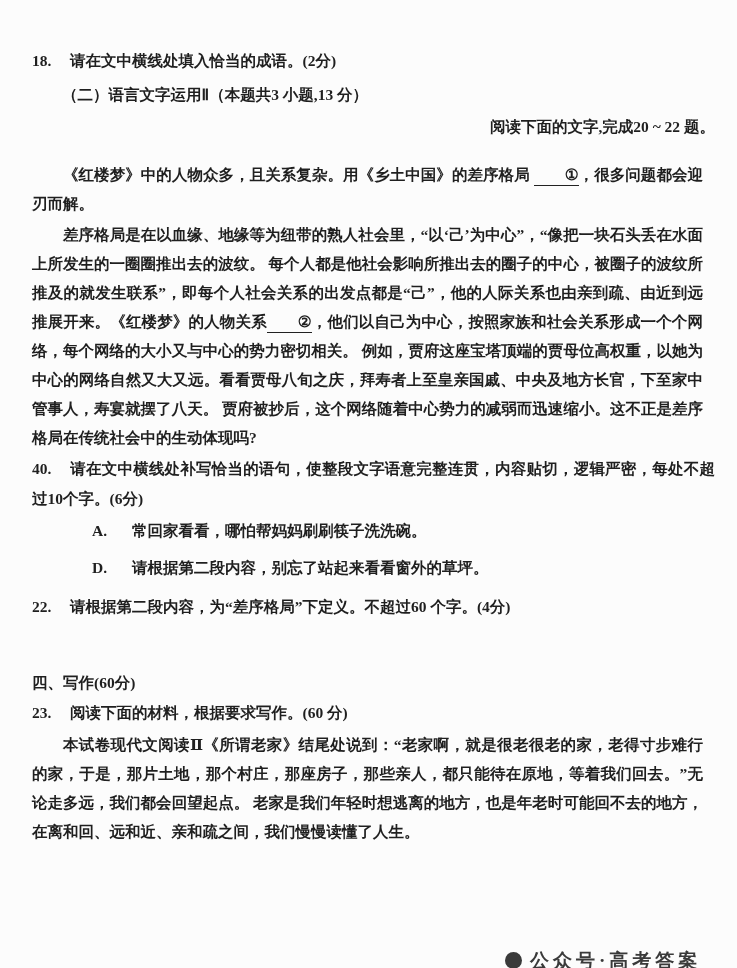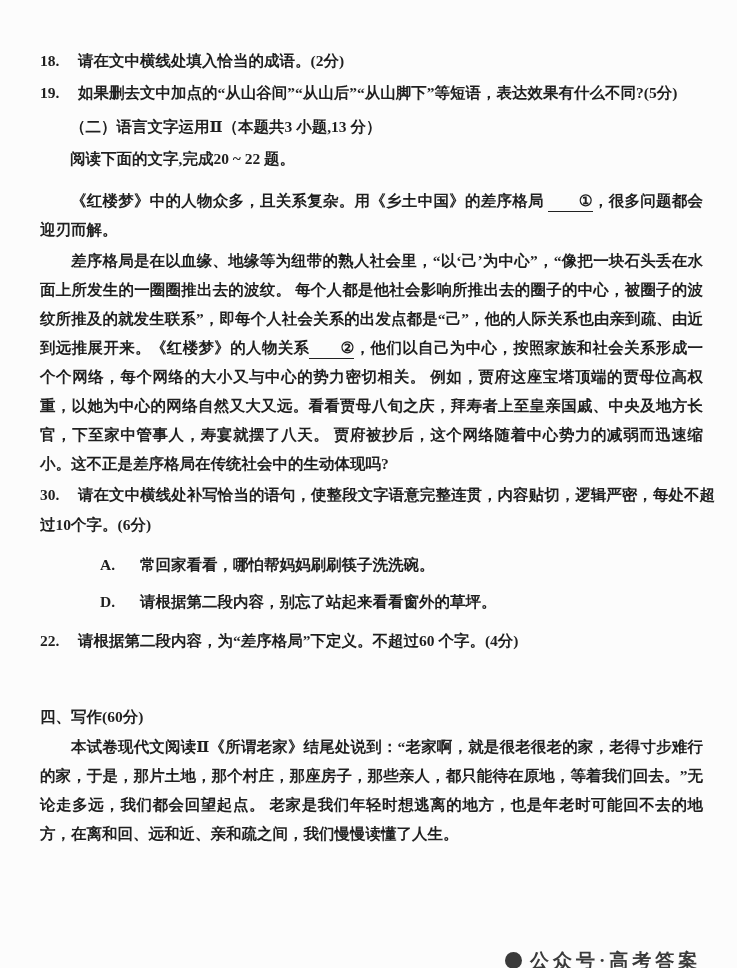--- a/index.html
+++ b/index.html
@@ -5,41 +5,41 @@
   html,body{margin:0;padding:0;}
   .page{
     position:relative;
     width:737px;height:968px;
     background:#fcfcfc;
     color:#1f1f1f;
     font-family:"Liberation Serif","DejaVu Serif",serif;
     font-weight:600;
     overflow:hidden;
     box-sizing:border-box;
-    padding:46px 22px 0 40px;
+    padding:46px 22px 0 32px;
     font-size:15.5px;
   }
   .qline{line-height:30px;text-align:justify;margin-bottom:2px;}
   .qnum{display:inline-block;min-width:28px;margin-right:10px;}
-  .subhead{line-height:30px;margin:4px 0 2px 0;padding-left:30px;}
-  .instr{line-height:30px;margin-bottom:12px;padding-left:30px;}
+  .subhead{line-height:30px;margin:4px 0 2px 0;padding-left:30px;font-family:Liberation Serif, serif;}
+  .instr{line-height:30px;margin-bottom:18px;padding-left:30px;text-align:right;}
   .para{line-height:29px;text-align:justify;text-indent:2em;margin:0 12px 2px 0;}
   .blank{
     display:inline-block;
     min-width:36px;
     text-align:center;
     border-bottom:1.6px solid #222;
     line-height:20px;
   }
   .wavy{
     text-decoration:underline;
     text-decoration-style:wavy;
     text-decoration-thickness:1px;
   }
-  .options{margin:12px 0 2px 0;}
+  .options{margin:4px 0 2px 0;}
   .opt{line-height:25px;padding-left:60px;margin-bottom:12px;text-align:justify;}
   .optlabel{display:inline-block;min-width:26px;margin-right:14px;}
   .section-title{line-height:30px;margin:46px 0 0 0;}
   .watermark{
     position:absolute;
     left:505px;top:949px;
     display:flex;align-items:flex-start;gap:8px;
     color:#3a3a3a;font-size:19px;line-height:24px;
     letter-spacing:4px;
     filter:blur(0.4px);
@@ -52,57 +52,57 @@
 </style>
 </head>
 <body>
 
 <div class="page">
 
   <div class="qline">
     <span class="qnum">18.</span><span>请在文中横线处填入恰当的成语。(2分)</span>
   </div>
 
-  <div class="qline">
-    <span class="qnum">19.</span><span>如果删去文中加点的“从山谷间”“从山后”“从山脚下”等短语，表达效果有什么不同?(5分)</span>
-  </div>
 
   <div class="subhead">（二）语言文字运用Ⅱ（本题共3 小题,13 分）</div>
 
   <div class="instr">阅读下面的文字,完成20 ~ 22 题。</div>
 
   <p class="para">
     <span>《红楼梦》中的人物众多，且关系复杂。用《乡土中国》的差序格局 </span><span class="blank">①</span><span>，很多问题都会迎刃而解。</span>
   </p>
 
   <p class="para">
     <span>差序格局是在以血缘、地缘等为纽带的熟人社会里，“以‘己’为中心”，“像把一块石头丢在水面上所发生的一圈圈推出去的波纹。 每个人都是他社会影响所推出去的圈子的中心，被圈子的波纹所推及的就发生联系”，即每个人社会关系的出发点都是“己”，他的人际关系也由亲到疏、由近到远推展开来。《红楼梦》的人物关系</span><span class="blank">②</span><span>，他们以自己为中心，按照家族和社会关系形成一个个网络，每个网络的大小又与中心的势力密切相关。 例如，贾府这座宝塔顶端的贾母位高权重，以她为中心的网络自然又大又远。看看贾母八旬之庆，拜寿者上至皇亲国戚、中央及地方长官，下至家中管事人，寿宴就摆了八天。 贾府被抄后，这个网络随着中心势力的减弱而迅速缩小。这不正是差序格局在传统社会中的生动体现吗?</span>
   </p>
 
 
   <div class="qline">
-    <span class="qnum">30.</span><span>请在文中横线处补写恰当的语句，使整段文字语意完整连贯，内容贴切，逻辑严密，每处不超过10个字。(6分)</span>
+    <span class="qnum">40.</span><span>请在文中横线处补写恰当的语句，使整段文字语意完整连贯，内容贴切，逻辑严密，每处不超过10个字。(6分)</span>
   </div>
 
 
   <div class="options">
     <div class="opt">
       <span class="optlabel">A.</span><span>常回家看看，哪怕帮妈妈刷刷筷子洗洗碗。</span>
     </div>
     <div class="opt">
       <span class="optlabel">D.</span><span>请根据第二段内容，别忘了站起来看看窗外的草坪。</span>
     </div>
   </div>
 
   <div class="qline">
     <span class="qnum">22.</span><span>请根据第二段内容，为“差序格局”下定义。不超过60 个字。(4分)</span>
   </div>
 
   <div class="section-title">四、写作(60分)</div>
 
+  <div class="qline">
+    <span class="qnum">23.</span><span>阅读下面的材料，根据要求写作。(60 分)</span>
+  </div>
 
   <p class="para">本试卷现代文阅读Ⅱ《所谓老家》结尾处说到：“老家啊，就是很老很老的家，老得寸步难行的家，于是，那片土地，那个村庄，那座房子，那些亲人，都只能待在原地，等着我们回去。”无论走多远，我们都会回望起点。 老家是我们年轻时想逃离的地方，也是年老时可能回不去的地方，在离和回、远和近、亲和疏之间，我们慢慢读懂了人生。</p>
 
   <div class="watermark">
     <span class="wm-circle"></span>
     <span>公众号·高考答案</span>
   </div>
 
 </div>
 

